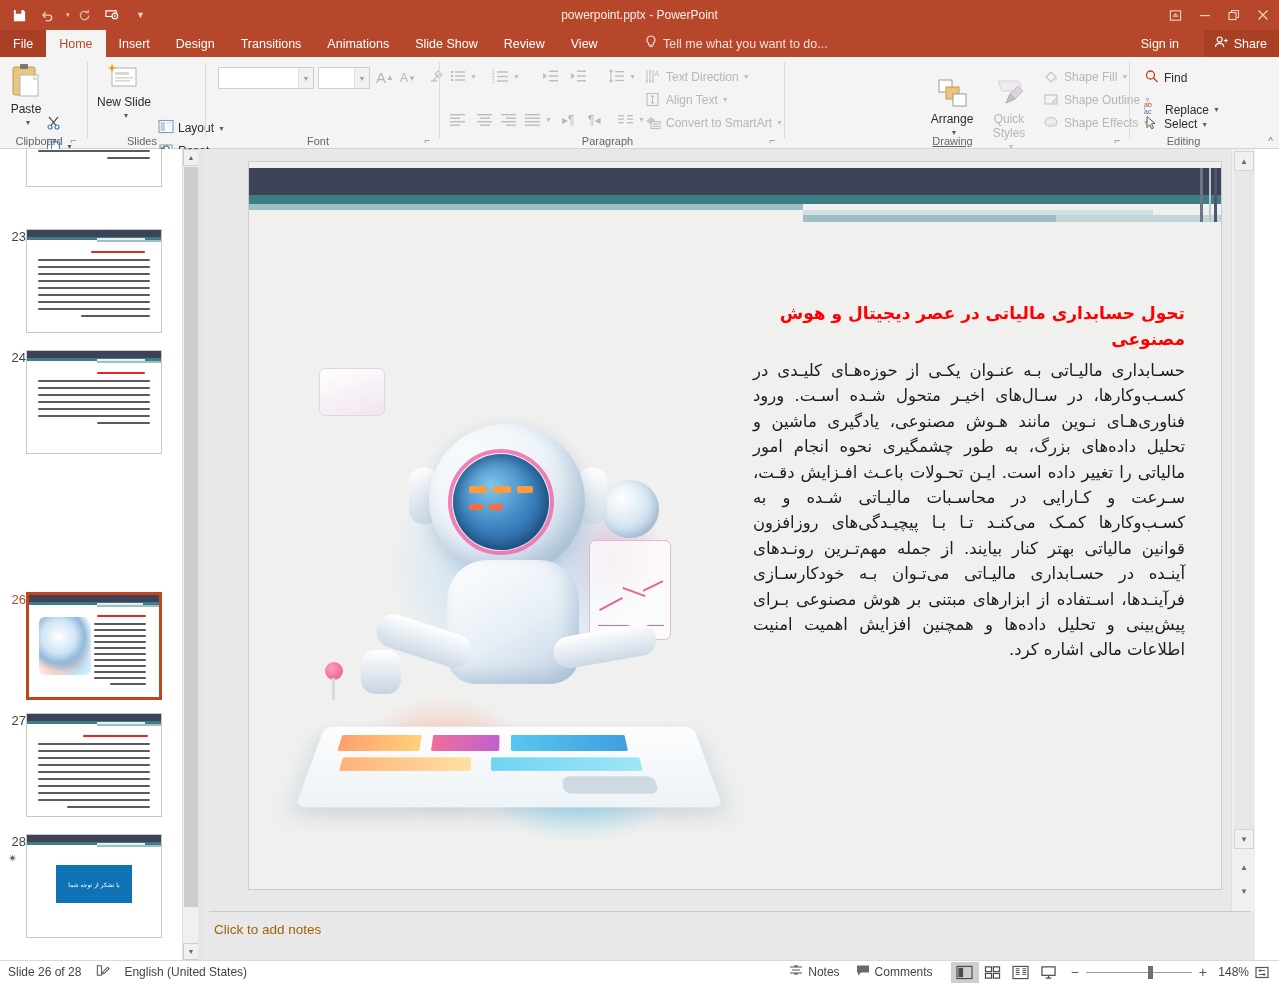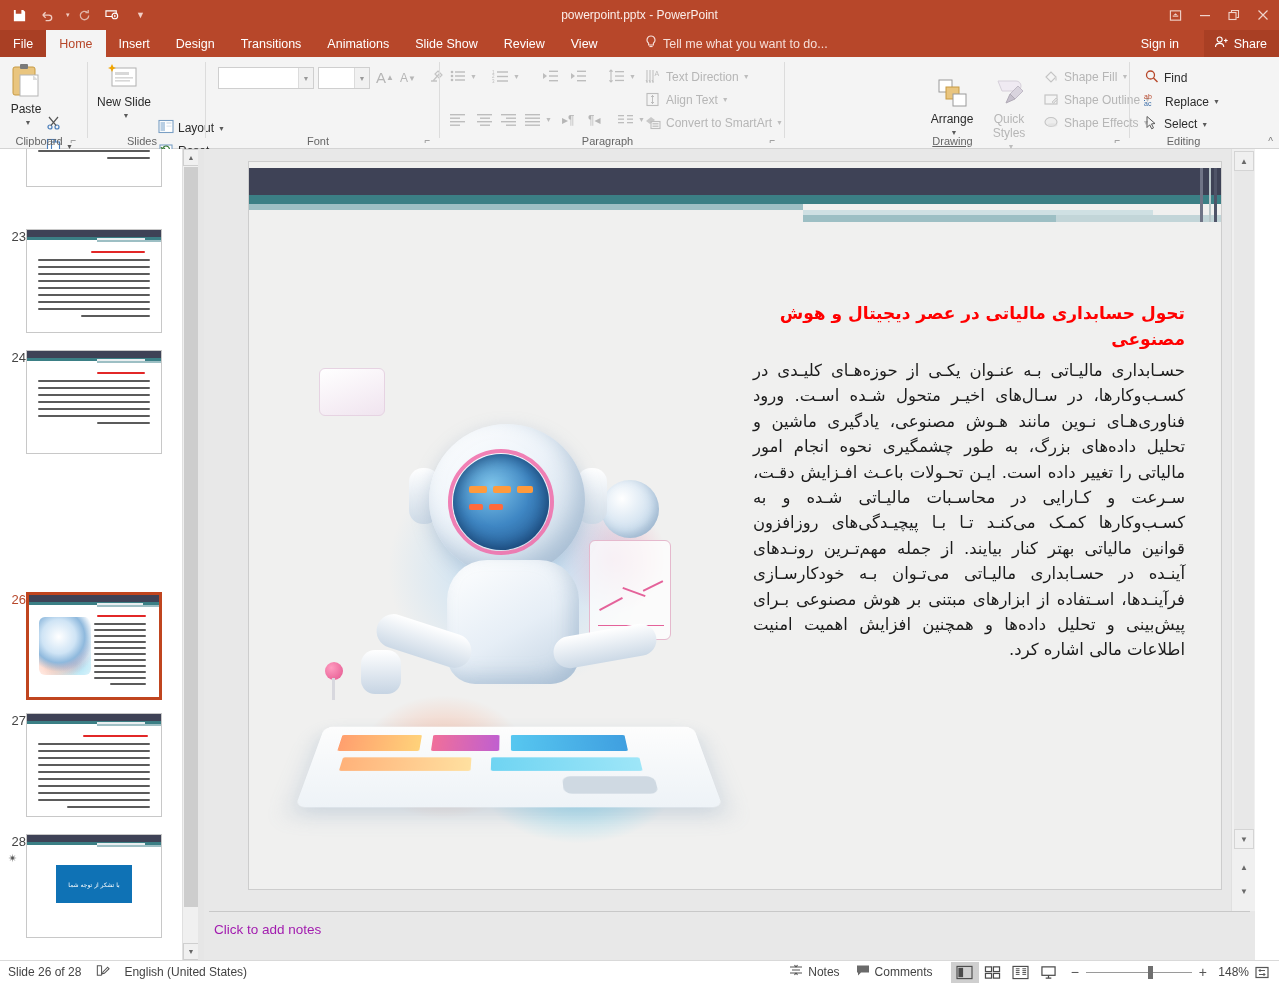--- a/index.html
+++ b/index.html
@@ -280,21 +280,21 @@
     display: flex; align-items: center; justify-content: center; font-size: 8px; color: #6a6a6a; cursor: pointer;
   }
   .vs-track { position: absolute; left: 2px; top: 22px; width: 20px; bottom: 82px; background: #e8e8e8; }
 
   
   .notespane {
     position: absolute; left: 204px; top: 762px; width: 1051px; height: 49px; background: #e8e8e8;
   }
   .notes-sep { position: absolute; left: 5px; top: 0; right: 5px; height: 1px; background: #c8c8c8; }
   .notes-text {
-    position: absolute; left: 10px; top: 11px; font-size: 13.5px; color: #a21caf; cursor: text;
+    position: absolute; left: 10px; top: 11px; font-size: 13.5px; color: #a16207; cursor: text;
   }
 
   
   .statusbar {
     position: absolute; left: 0; top: 960px; width: 1279px; height: 23px;
     background: #ffffff; border-top: 1px solid #d9d9d9;
     display: flex; align-items: center; font-size: 12px; color: #444;
   }
   .sb-left { position: absolute; left: 8px; display: flex; align-items: center; gap: 14px; }
   .sb-item { display: flex; align-items: center; gap: 5px; cursor: pointer; white-space: nowrap; }
@@ -736,21 +736,21 @@
     <div class="rgroup" style="left:1130px; width:149px;">
       <div class="rbtn" style="left:14px; top:12px;">
         <span>
           <svg width="16" height="15" viewBox="0 0 16 15">
               <circle cx="6.5" cy="6" r="4" fill="none" stroke="#b7472a" stroke-width="1.3"></circle>
               <path d="M9.5 9l4 4" stroke="#b7472a" stroke-width="1.4"></path>
             </svg>
         </span>
         <span class="cap">Find</span>
       </div>
-      <div class="rbtn" style="left:14px; top:35px;">
+      <div class="rbtn" style="left:14px; top:43px;">
         <span>
           <svg width="17" height="16" viewBox="0 0 17 16">
               <text x="0" y="7" font-size="7" fill="#b7472a" font-family="Liberation Sans">ab</text>
               <text x="0" y="14" font-size="7" fill="#3d6ea8" font-family="Liberation Sans">ac</text>
               <path d="M-0.5 9.5l1.5-1.5" stroke="#3d6ea8" stroke-width="1"></path>
             </svg>
         </span>
         <span class="cap">Replace</span>
         <span class="caret">▼</span>
       </div>

